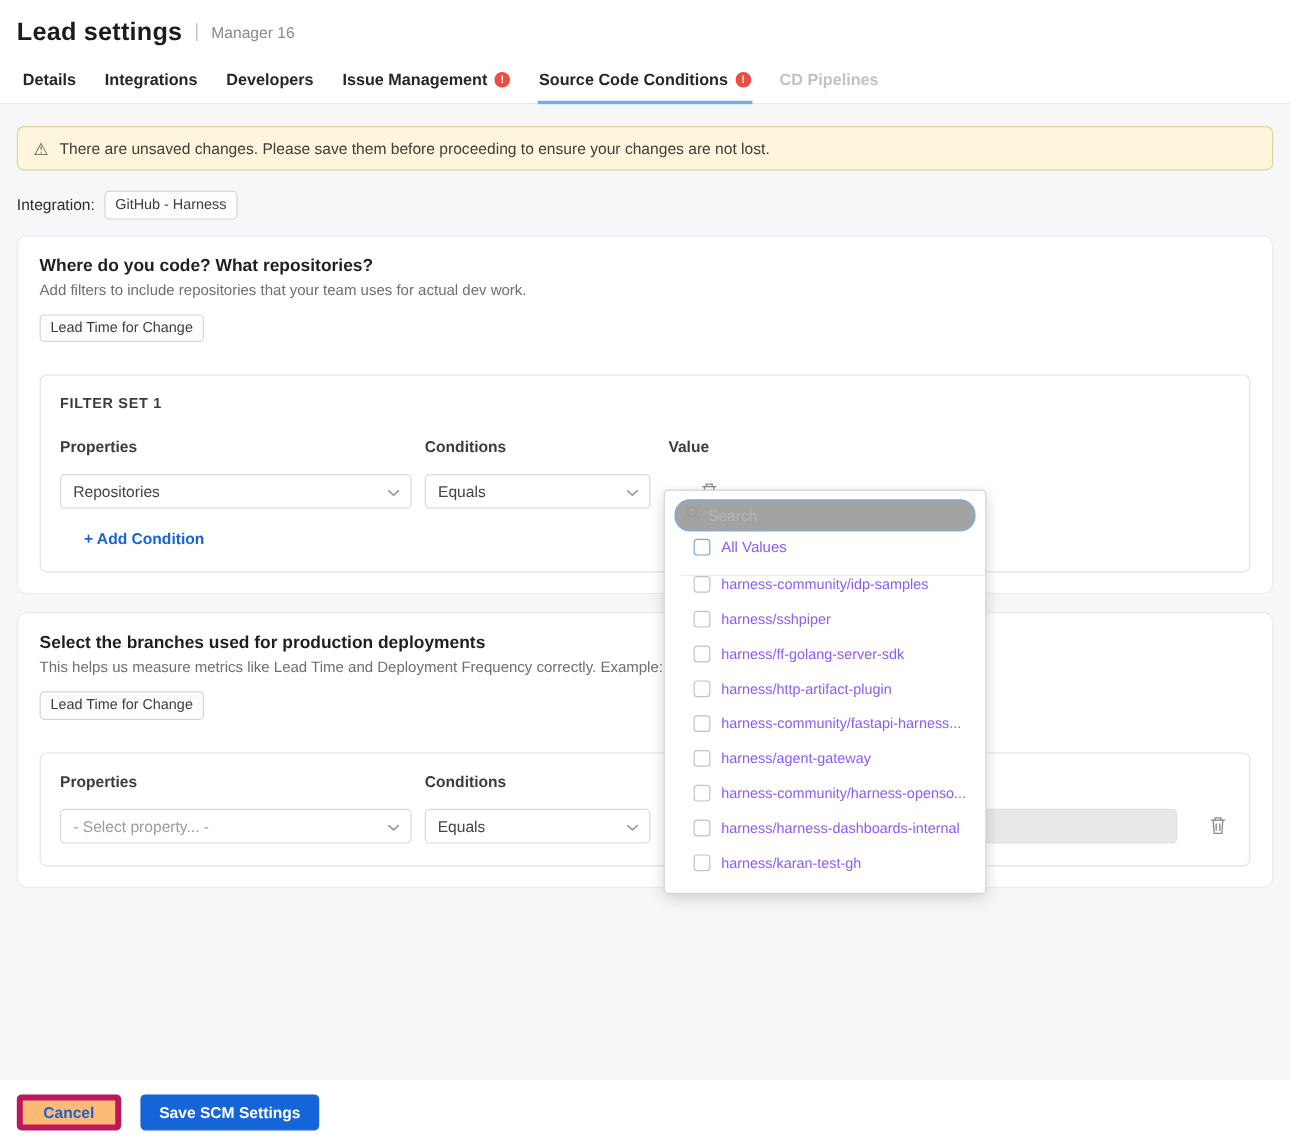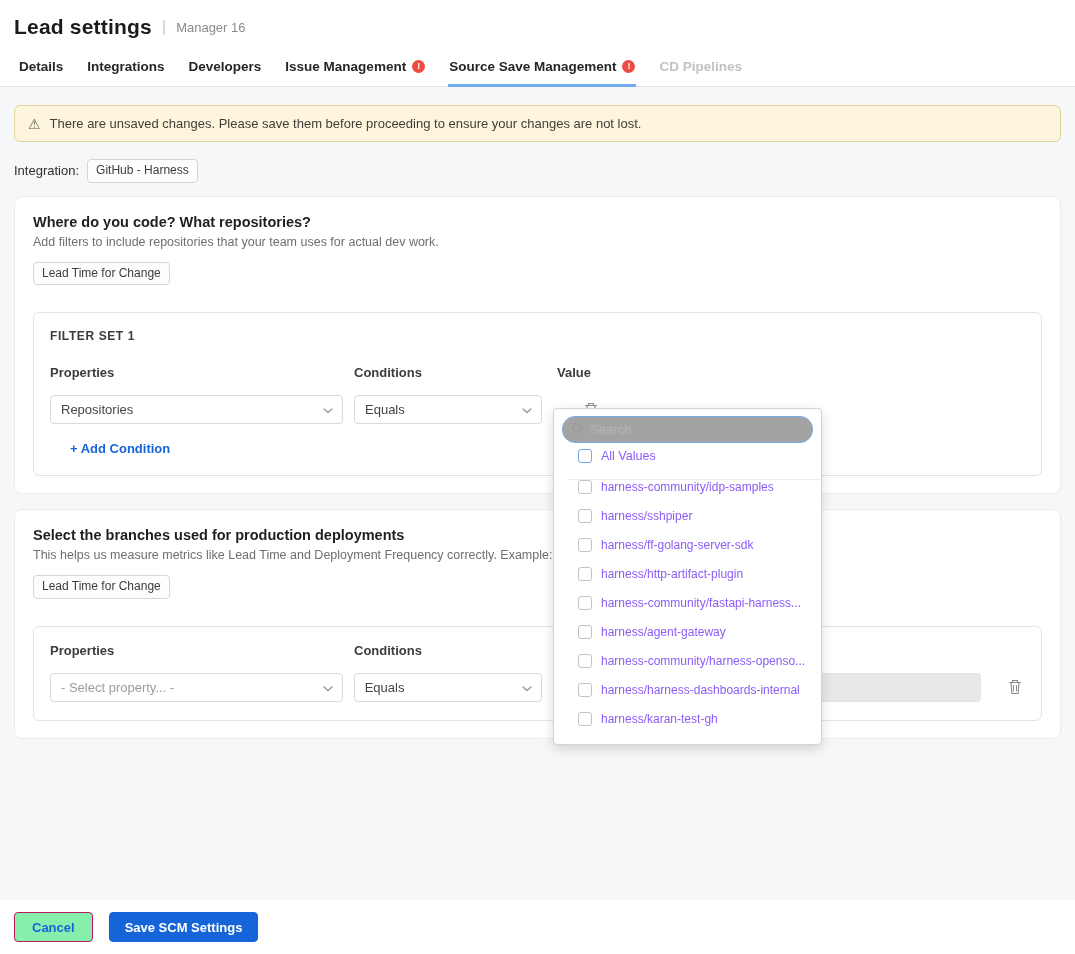--- a/index.html
+++ b/index.html
@@ -81,21 +81,21 @@
             font-size: 12.5px; color: #8b5cf6; cursor: pointer; margin-left: 14px; }
   .all-values { height: 31px; border-bottom: 1px solid #ececec; flex: 0 0 auto; }
   .options { flex: 1; overflow: hidden; }
   .option { height: 29px; font-size: 12px; }
   .cbx { width: 14px; height: 14px; border: 1.5px solid #c3c3c3; border-radius: 3px; background: #fff; flex: 0 0 auto; }
   .cbx.blue { border-color: #78a7ea; }
 
   
   .footer { background: #fff; padding: 12px 14px; display: flex; gap: 16px; align-items: center; flex: 0 0 auto; }
   .btn { height: 30px; border-radius: 4px; font-size: 13px; font-weight: 700; font-family: inherit; cursor: pointer; }
-  .btn-cancel { background: #86efac; border: 1px solid #be185d; color: var(--accent, #1565d8); padding: 0 17px; }
+  .btn-cancel { background: #fdba74; border: 5px solid #be185d; color: var(--accent, #1565d8); padding: 0 17px; }
   .btn-save { background: var(--accent, #1565d8); border: 1px solid var(--accent, #1565d8); color: #fff; padding: 0 15px; }
 </style>
 </head>
 <body>
 
 <div class="top">
   <div class="title-row">
     <span class="page-title">Lead settings</span>
     <span class="title-sep">|</span>
     <span class="title-sub">Manager 16</span>
@@ -108,21 +108,21 @@
       <span>Integrations</span>
     </div>
     <div class="tab">
       <span>Developers</span>
     </div>
     <div class="tab">
       <span>Issue Management</span>
       <span class="badge">!</span>
     </div>
     <div class="tab active">
-      <span>Source Save Management</span>
+      <span>Source Code Conditions</span>
       <span class="badge">!</span>
     </div>
     <div class="tab disabled">
       <span>CD Pipelines</span>
     </div>
   </div>
 </div>
 
 <div class="content">
 

